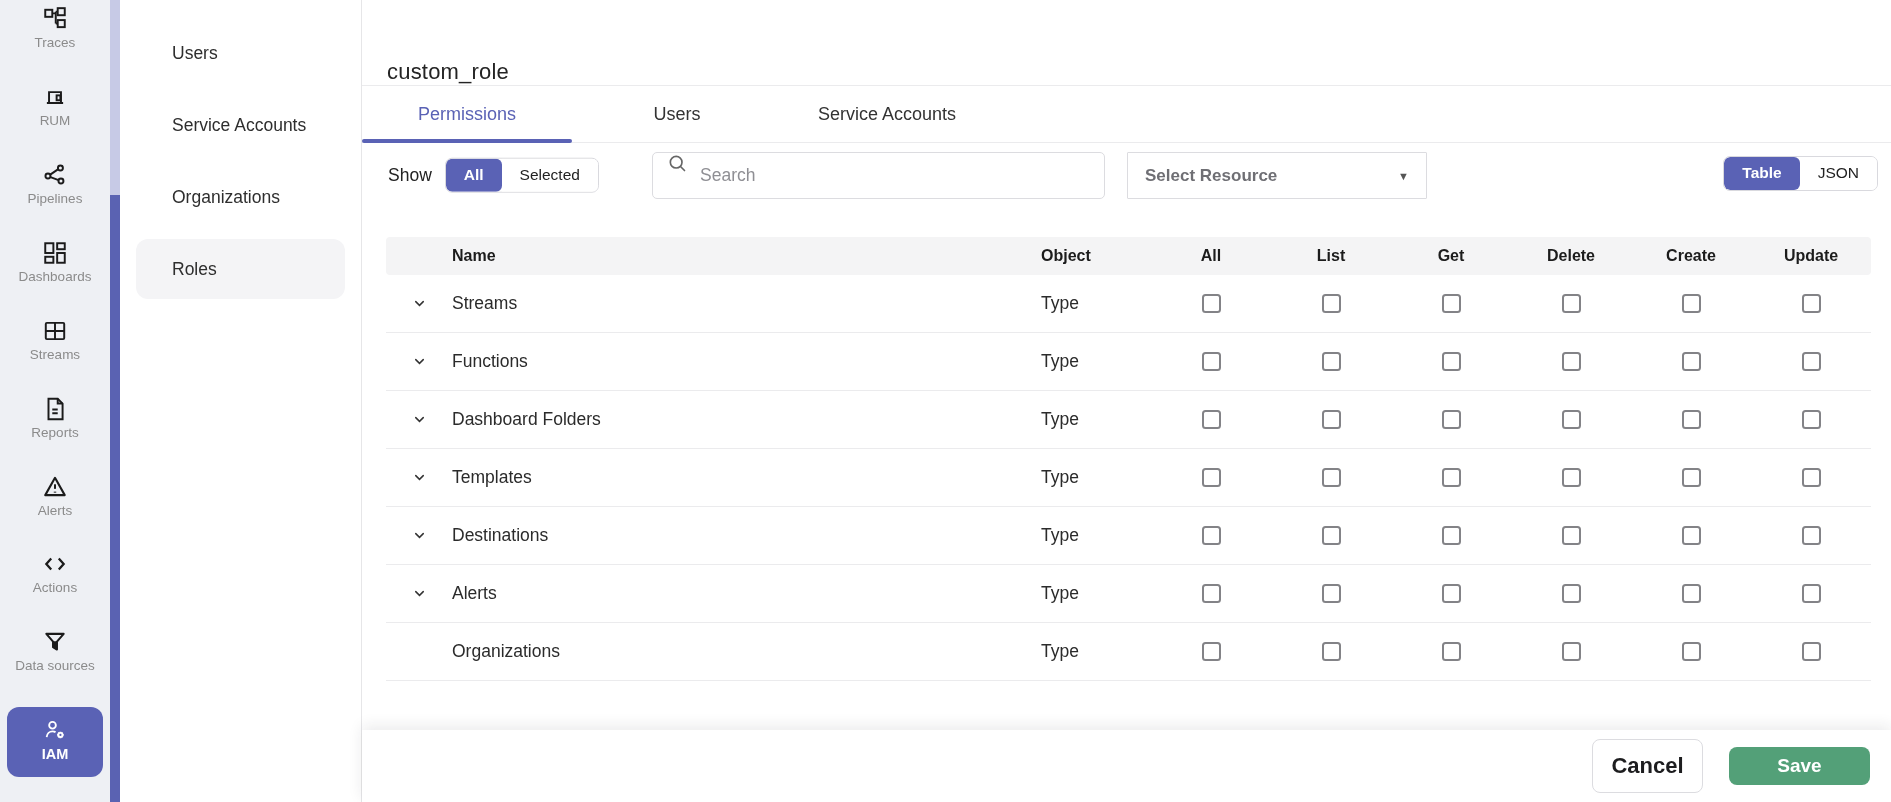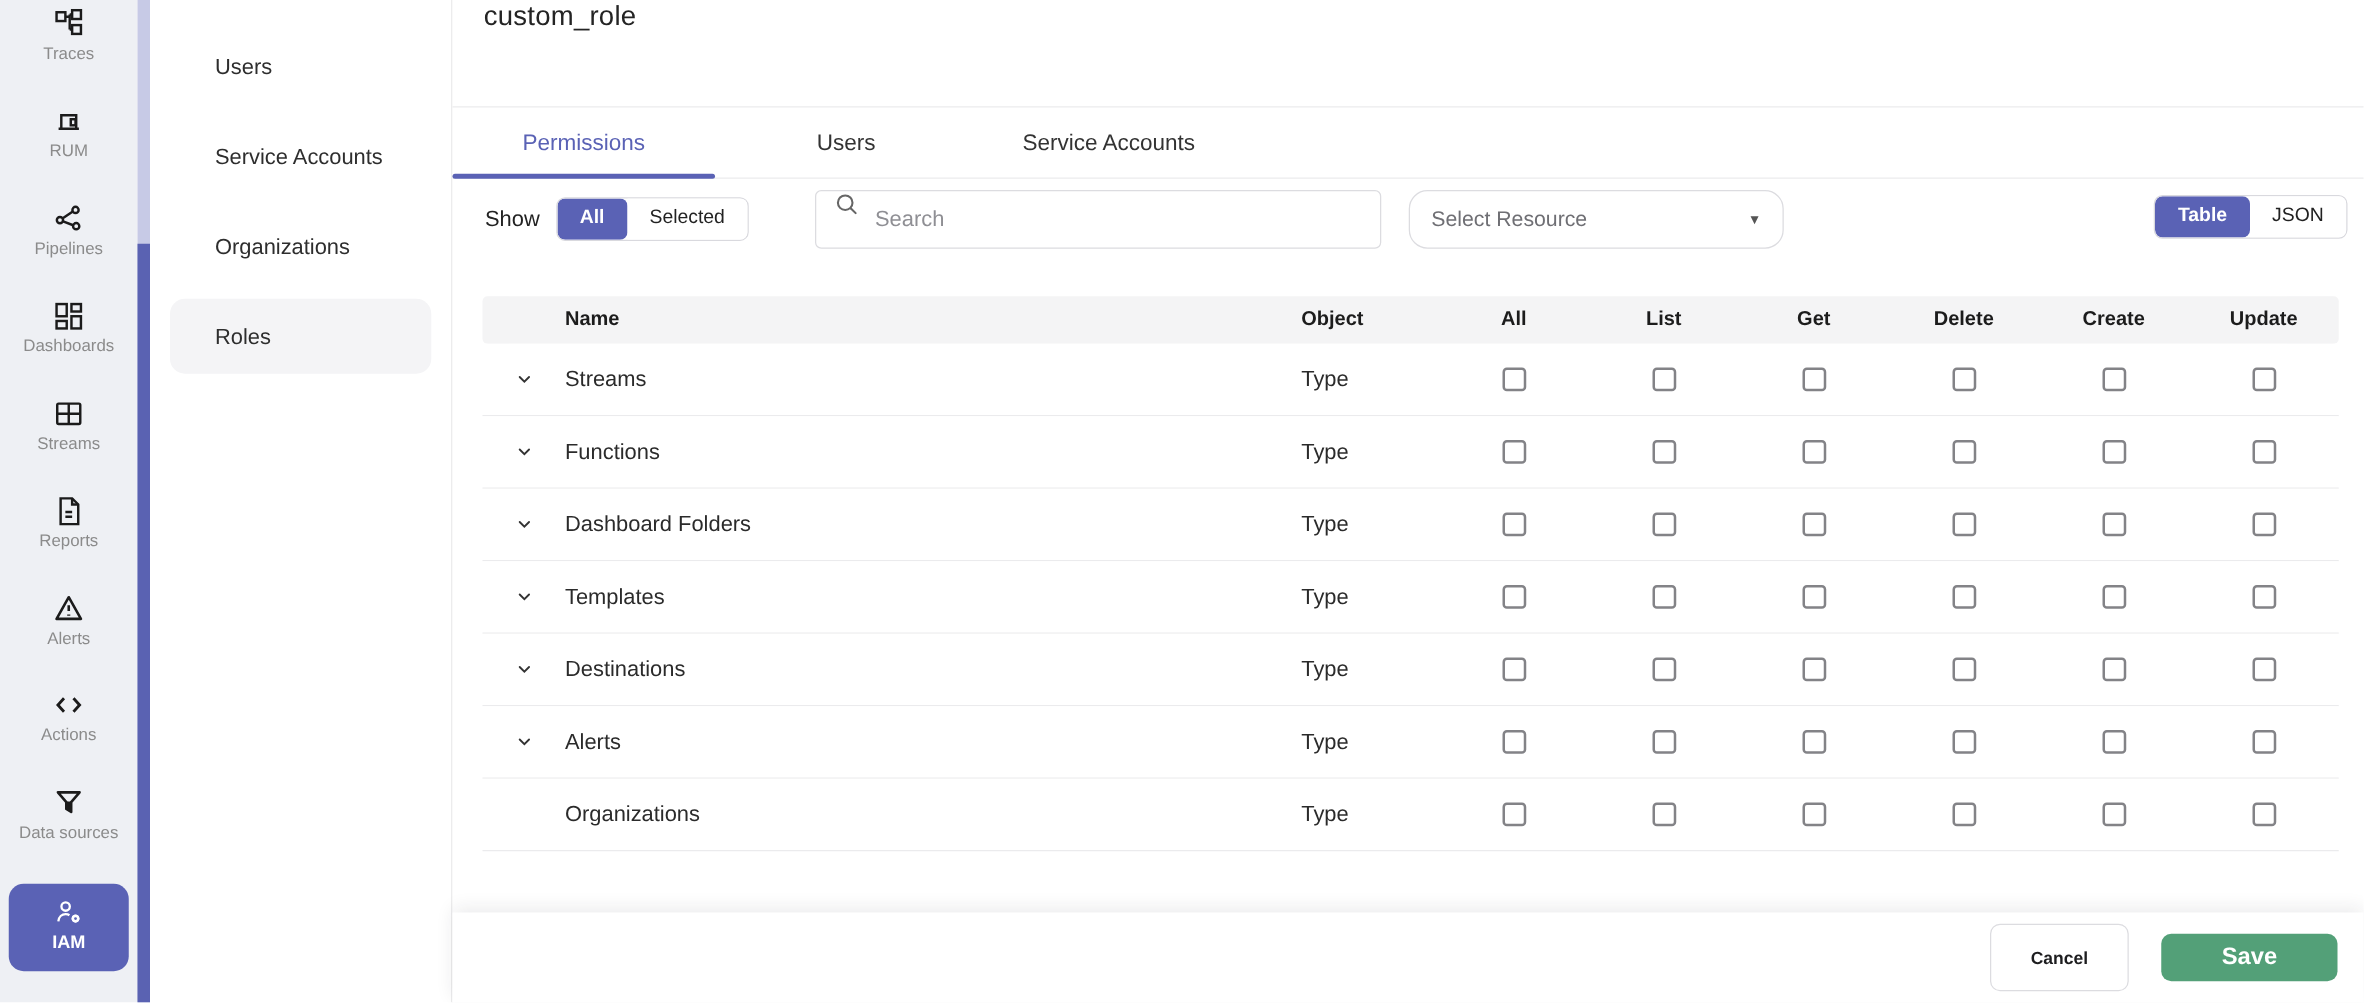--- a/index.html
+++ b/index.html
@@ -28,21 +28,21 @@
   
   .sidebar { position:absolute; left:120px; top:0; width:242px; height:802px;
              background:#fff; border-right:1px solid #e6e6e8; padding-top:17px; }
   .side-item { height:72px; display:flex; align-items:center; padding-left:52px;
                font-size:17.5px; color:#2e2e2e; cursor:pointer; }
   .side-item.active { background:#f4f4f6; border-radius:12px; margin:6px 16px; height:60px; padding-left:36px; }
 
   
   .main { position:absolute; left:362px; top:0; width:1529px; height:802px; background:#fff; }
 
-  .main-header { height:86px; border-bottom:1px solid #ebebed; display:flex; align-items:flex-start; padding-left:25px; }
+  .main-header { height:86px; border-bottom:1px solid #ebebed; display:flex; align-items:flex-end; padding-left:25px; }
   .page-title { font-size:22px; font-weight:500; color:#242424; letter-spacing:.2px; }
 
   .tabbar { height:57px; border-bottom:1px solid #ebebed; display:flex; }
   .tab { width:210px; display:flex; align-items:center; justify-content:center;
          font-size:18px; color:#333; position:relative; cursor:pointer; }
   .tab.active { color:#5a62b5; }
   .tab.active::after { content:""; position:absolute; left:0; bottom:-1px; width:100%; height:4px;
                        background:#5a62b5; border-radius:2px; }
 
   .controls { height:64px; position:relative; }
@@ -55,23 +55,23 @@
   .seg-btn.active { background:#5a62b5; color:#fff; border-radius:6px; font-weight:600; }
 
   .search-box { position:absolute; left:290px; top:9px; width:453px; height:47px;
                 border:1px solid #dcdce0; border-radius:5px; display:flex; 
                 padding:0 14px; background:#fff; }
   .search-box input { border:none; outline:none; font-size:17.5px; font-family:inherit; color:#333;
                       margin-left:11px; flex:1; background:transparent; }
   .search-box input::placeholder { color:#8f8f94; }
 
   .select-box { position:absolute; left:765px; top:9px; width:300px; height:47px;
-                border:1px solid #dcdce0; border-radius:15px; display:flex; align-items:center;
+                border:1px solid #dcdce0; border-radius:1px; display:flex; align-items:center;
                 justify-content:space-between; padding:0 17px; font-size:17px; color:#6f6f74;
-                background:#fff; cursor:pointer; }
+                background:#fff; cursor:pointer;font-weight:bold; }
   .caret { font-size:11px; color:#555; }
 
   .view-toggle { position:absolute; right:13px; top:13px; }
 
   .count { margin:36px 0 0 25px; font-size:19px; font-weight:700; color:#111; line-height:22px; }
 
   .ptable { margin:30px 20px 0 24px; }
   .t-head { display:flex; align-items:center; height:38px; background:#f4f4f5; border-radius:4px;
             font-weight:600; font-size:16px; color:#1c1c1c; }
   .t-row  { display:flex; align-items:center; height:58px; border-bottom:1px solid #ebebed;
@@ -79,21 +79,21 @@
   .c-chev { width:66px; display:flex; justify-content:center; align-items:center; color:#333; cursor:pointer; }
   .c-name { flex:1; }
   .c-obj  { width:110px; }
   .c-chk  { width:120px; display:flex; justify-content:center; text-align:center; }
   .checkbox { width:19px; height:19px; border:2px solid #838387; border-radius:3.5px; background:#fff; cursor:pointer; }
 
   .footerbar { position:absolute; left:0; right:0; bottom:0; height:72px; background:#fff;
                box-shadow:0 -4px 14px rgba(30,30,40,.09); display:flex; align-items:center;
                justify-content:flex-end; padding-right:21px; gap:26px; }
   .btn-cancel { width:111px; height:54px; border-radius:8px; border:1px solid #dcdce0; background:#fff;
-                font-size:14px; font-weight:700; color:#1d1d1f; font-family:inherit; cursor:pointer; }
+                font-size:22px; font-weight:700; color:#1d1d1f; font-family:inherit; cursor:pointer; }
   .btn-save   { width:141px; height:38px; border-radius:8px; border:none; background:#53a078; color:#fff;
                 font-size:19px; font-weight:700; font-family:inherit; cursor:pointer; }
 </style>
 </head>
 <body>
 
 <nav class="rail">
     <div class="rail-item">
       <span class="rail-icon">
         <svg viewBox="0 0 24 24" fill="none" stroke="currentColor" stroke-width="1.8">

